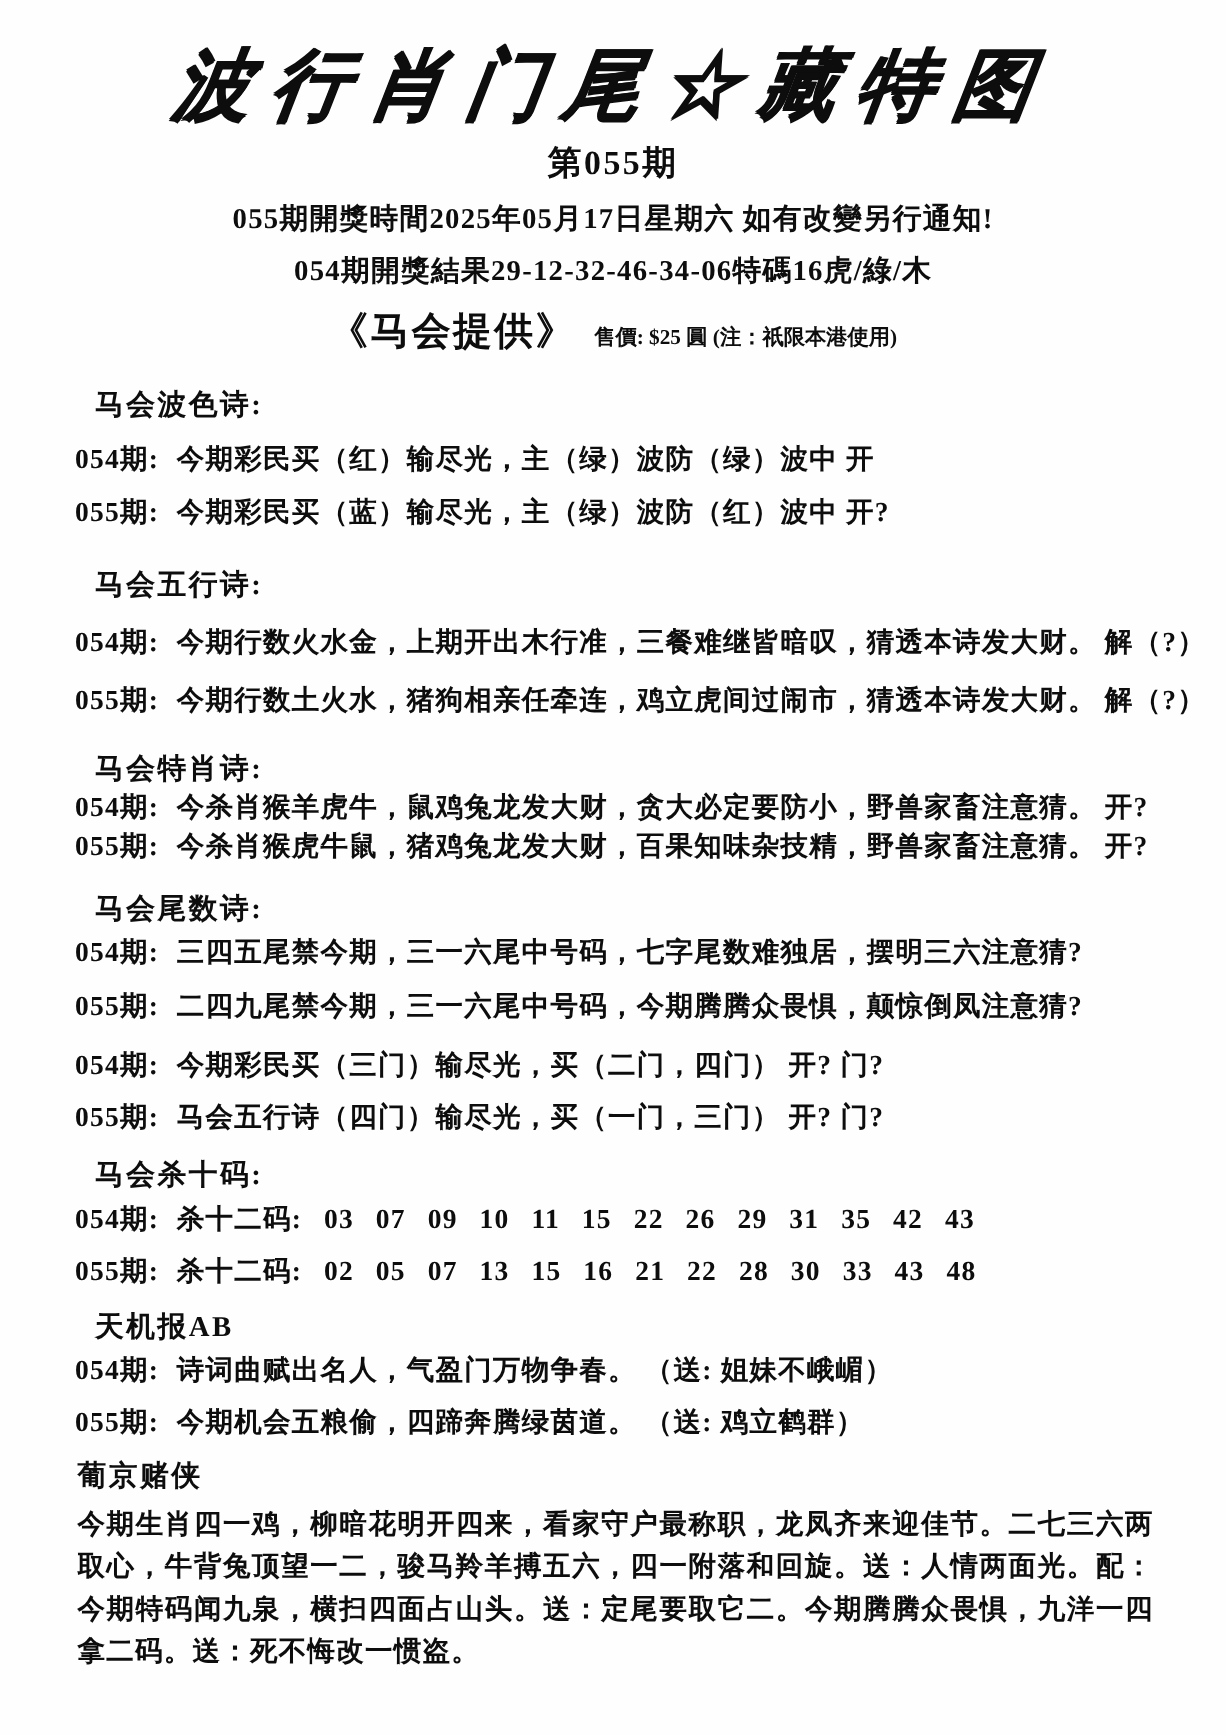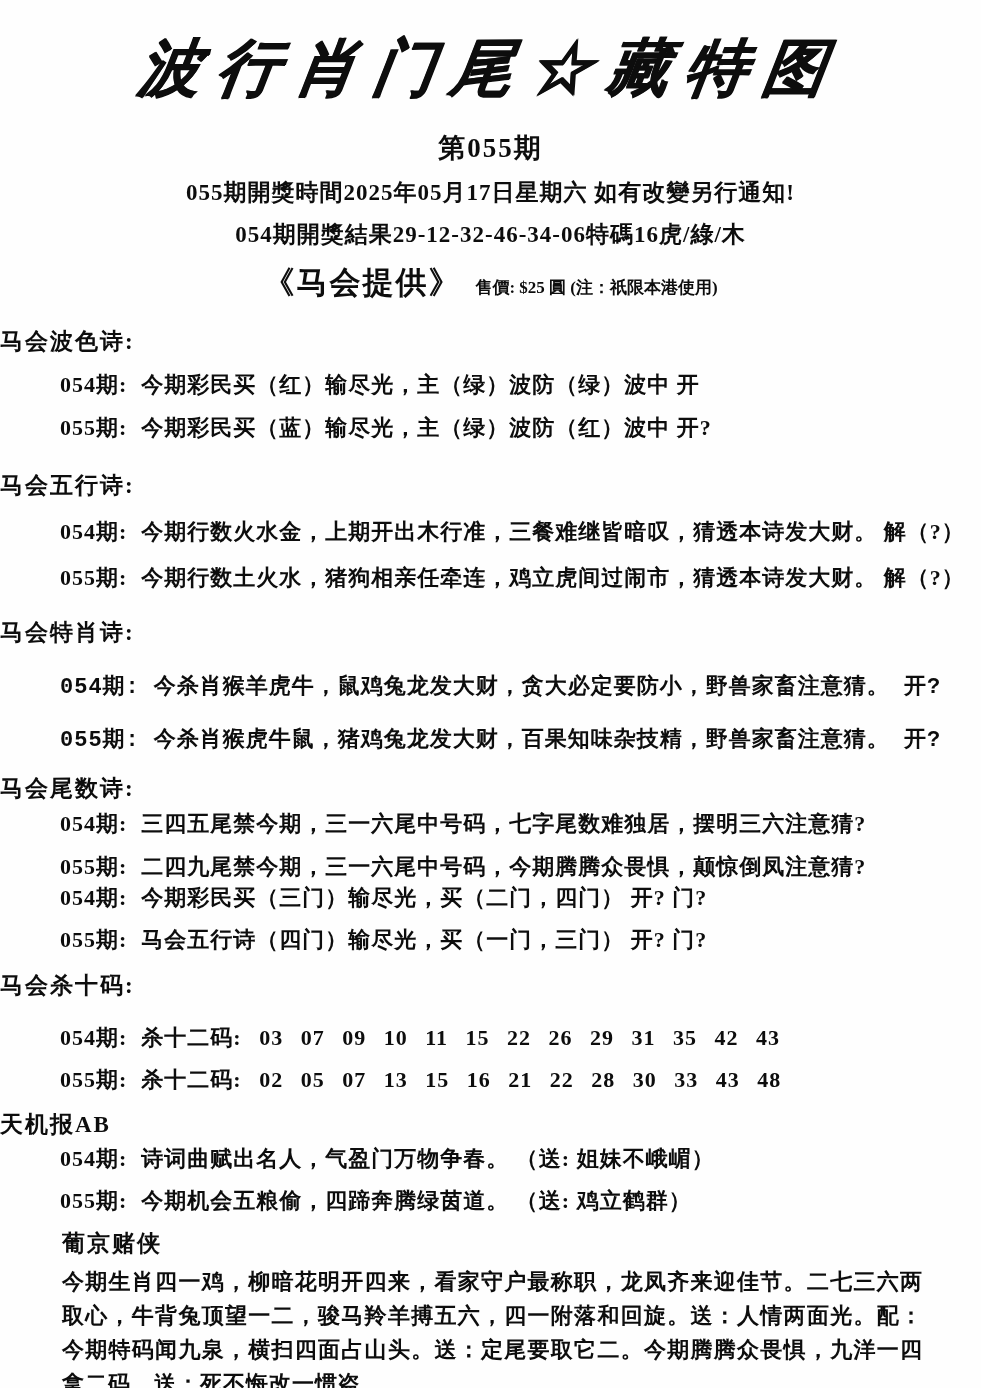--- a/index.html
+++ b/index.html
@@ -9,43 +9,43 @@
     overflow:hidden;position:relative;
   }
   
   .title{
     text-align:center;margin:26px 0 0 0;
     font-size:62px;font-weight:bold;font-style:italic;
     letter-spacing:16px;transform:skewX(-8deg);
     text-shadow:1px 0 0 currentColor,0 1px 0 currentColor;
     white-space:nowrap;
   }
-  .issue{text-align:center;font-size:27px;font-weight:bold;margin-top:20px;letter-spacing:2px;}
+  .issue{text-align:center;font-size:27px;font-weight:bold;margin-top:2px;letter-spacing:2px;}
   .meta{text-align:center;font-size:23px;font-weight:bold;margin-top:11px;letter-spacing:1px;}
   .provider-row{display:flex;justify-content:center;align-items:baseline;gap:14px;margin-top:12px;}
   .provider{font-size:31px;font-weight:bold;letter-spacing:2px;}
   .price{font-size:17px;font-weight:bold;}
   
-  .sec-h{font-size:23px;font-weight:bold;letter-spacing:2px;}
+  .sec-h{font-size:23px;font-weight:bold;margin-left:76px;letter-spacing:2px;}
   .sec-line{font-size:22px;font-weight:bold;margin-left:60px;letter-spacing:1px;white-space:nowrap;}
   .sec-line .lbl{margin-right:14px;text-align:right;}
   .s0 .sec-h{margin-top:22px;}
   .s0 .sec-line{margin-top:13px;}
   .s1 .sec-h{margin-top:27px;}
   .s1 .sec-line{margin-top:16px;}
   .s2 .sec-h{margin-top:24px;}
-  .s2 .sec-line{margin-top:23px;font-family:Liberation Mono, monospace;}
+  .s2 .sec-line{margin-top:1px;}
   .s3 .sec-h{margin-top:19px;}
   .s3 .sec-line{margin-top:5px;}
   .s3 .sec-line + .sec-line{margin-top:13px;}
   .s4 .sec-h{margin-top:15px;}
-  .s4 .sec-line{margin-top:1px;}
+  .s4 .sec-line{margin-top:17px;}
   .s4 .sec-line + .sec-line{margin-top:12px;}
   .s5 .sec-h{margin-top:15px;}
-  .s5 .sec-line{margin-top:22px;}
+  .s5 .sec-line{margin-top:5px;}
   .s5 .sec-line + .sec-line{margin-top:12px;}
   .s5 .txt{word-spacing:11px;letter-spacing:1px;}
   .s6 .sec-h{margin-top:14px;}
   .s6 .sec-line{margin-top:4px;}
   .s6 .sec-line + .sec-line{margin-top:12px;}
   
   .para-h{font-size:23px;font-weight:bold;margin:12px 0 0 62px;letter-spacing:2px;}
   .para{
     font-size:22px;font-weight:bold;line-height:34px;
     margin:6px 58px 0 62px;text-align:justify;letter-spacing:1px;

